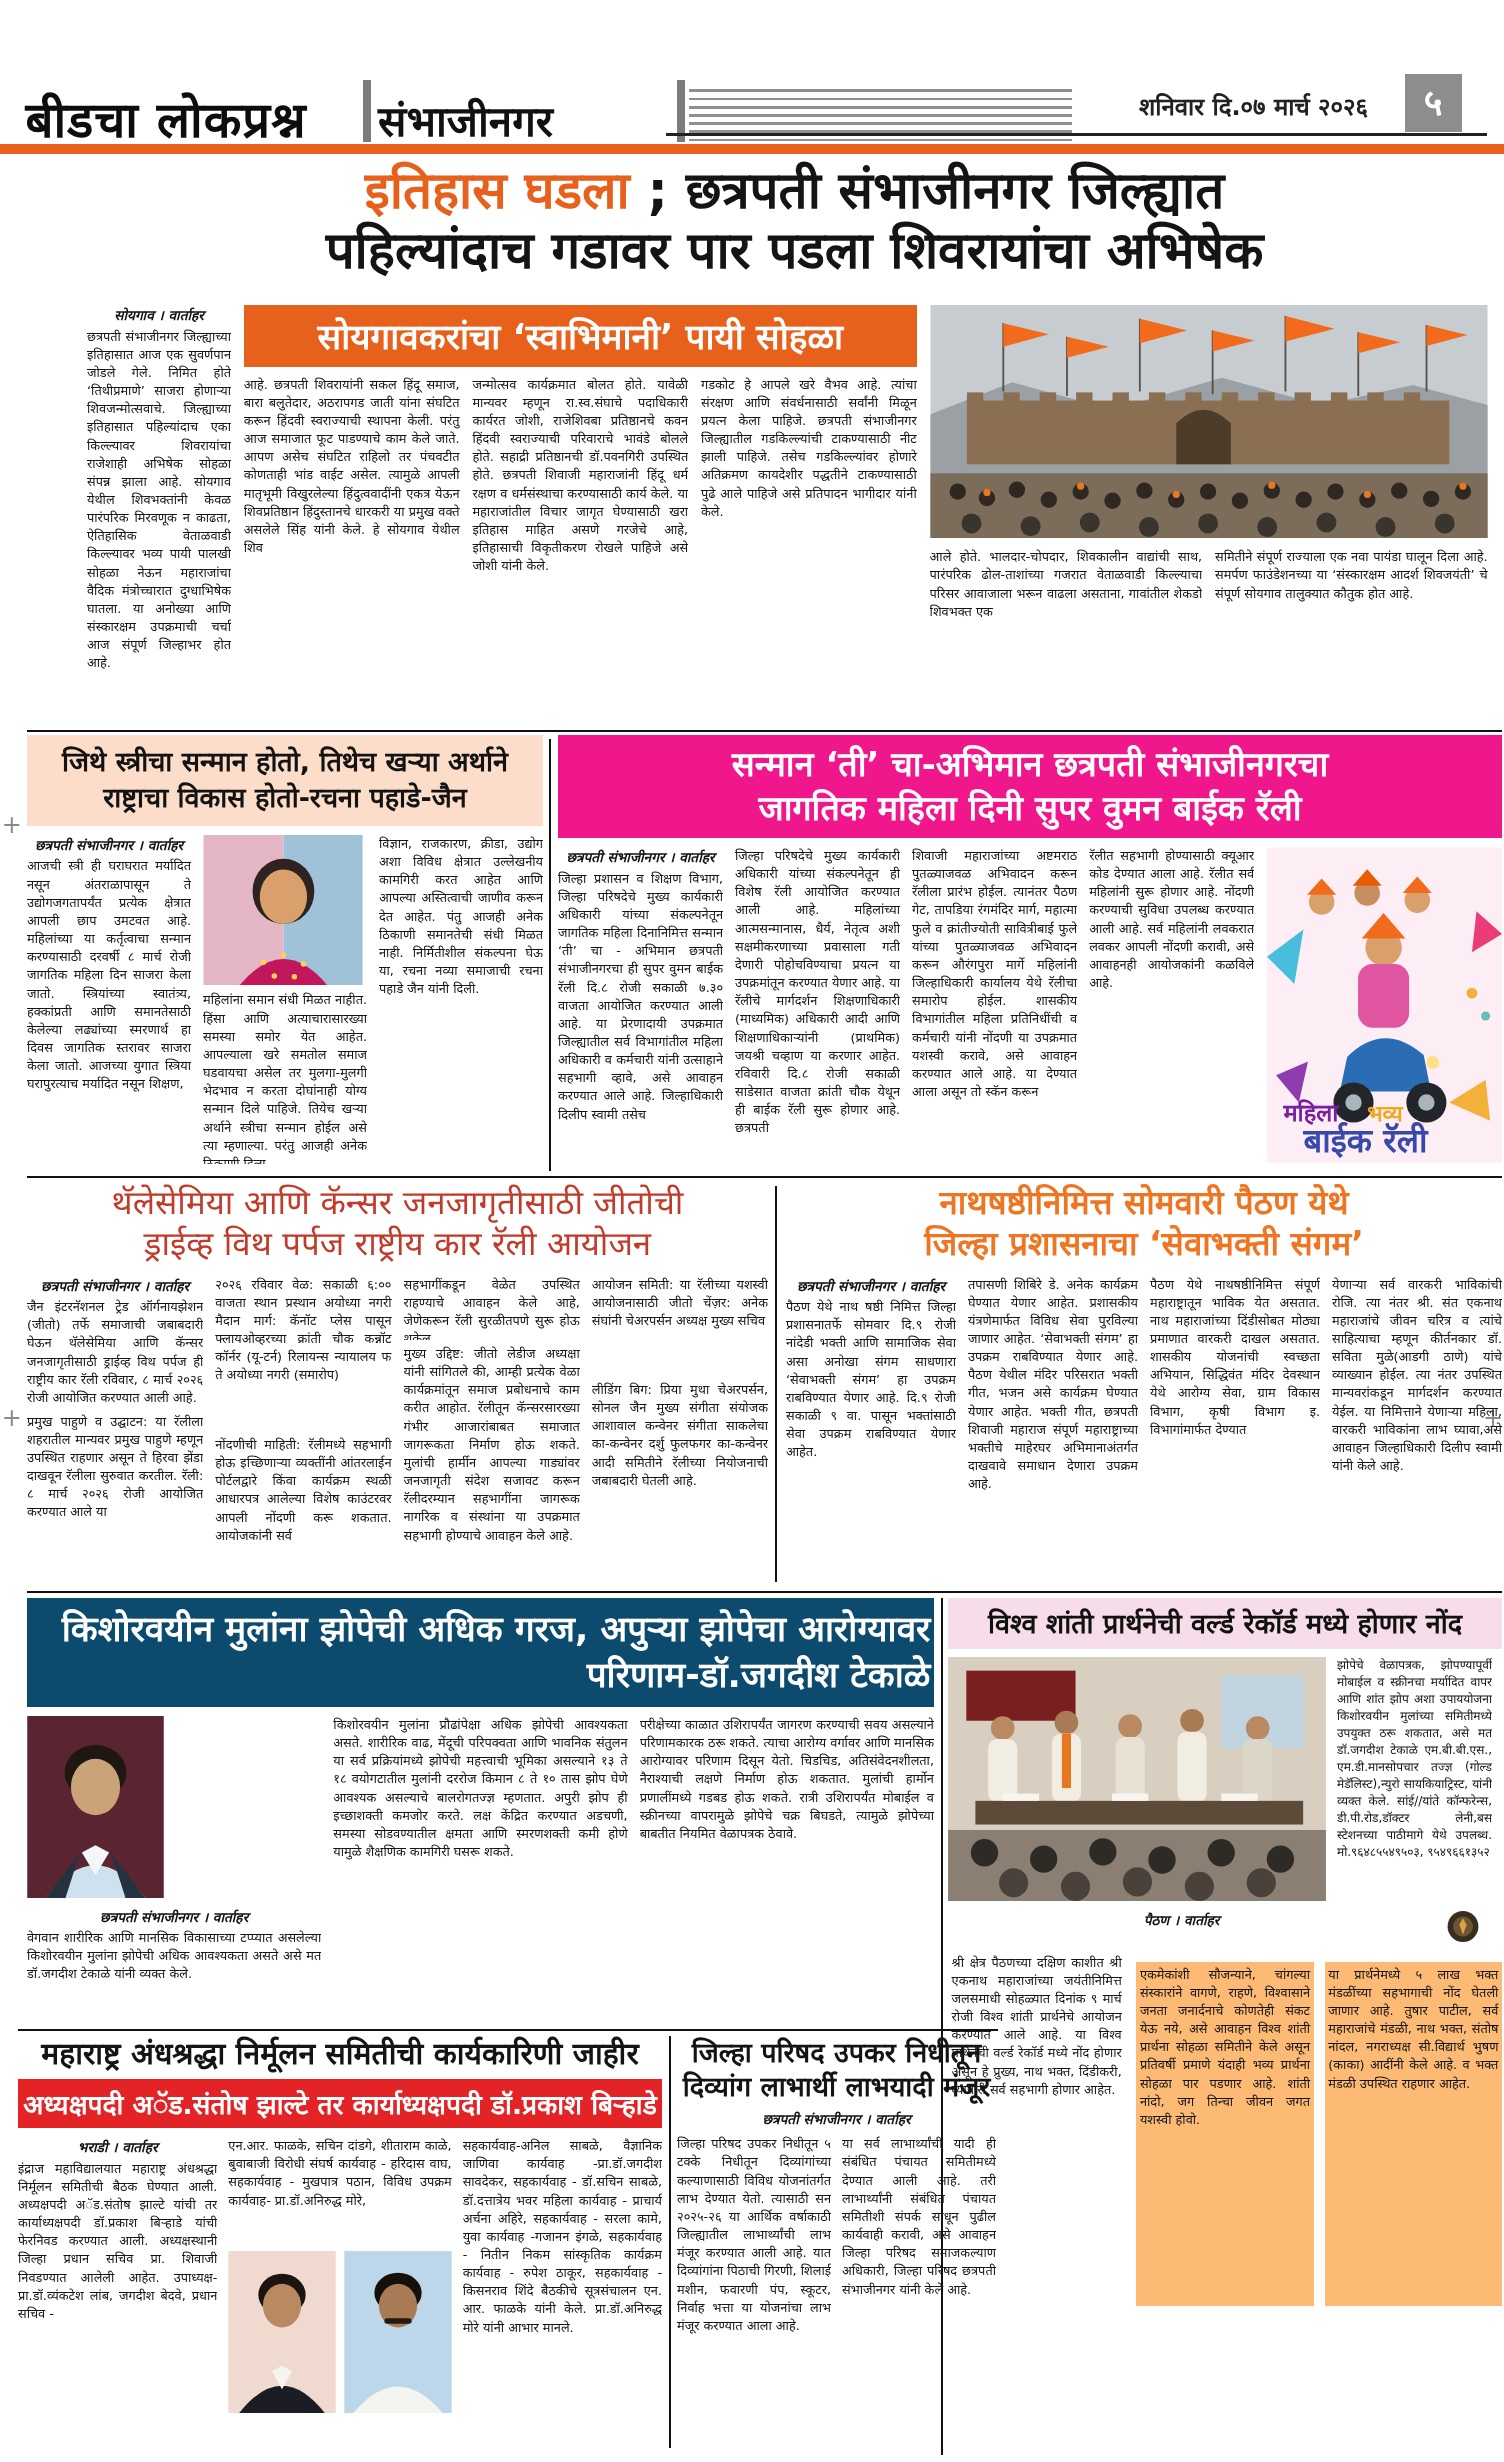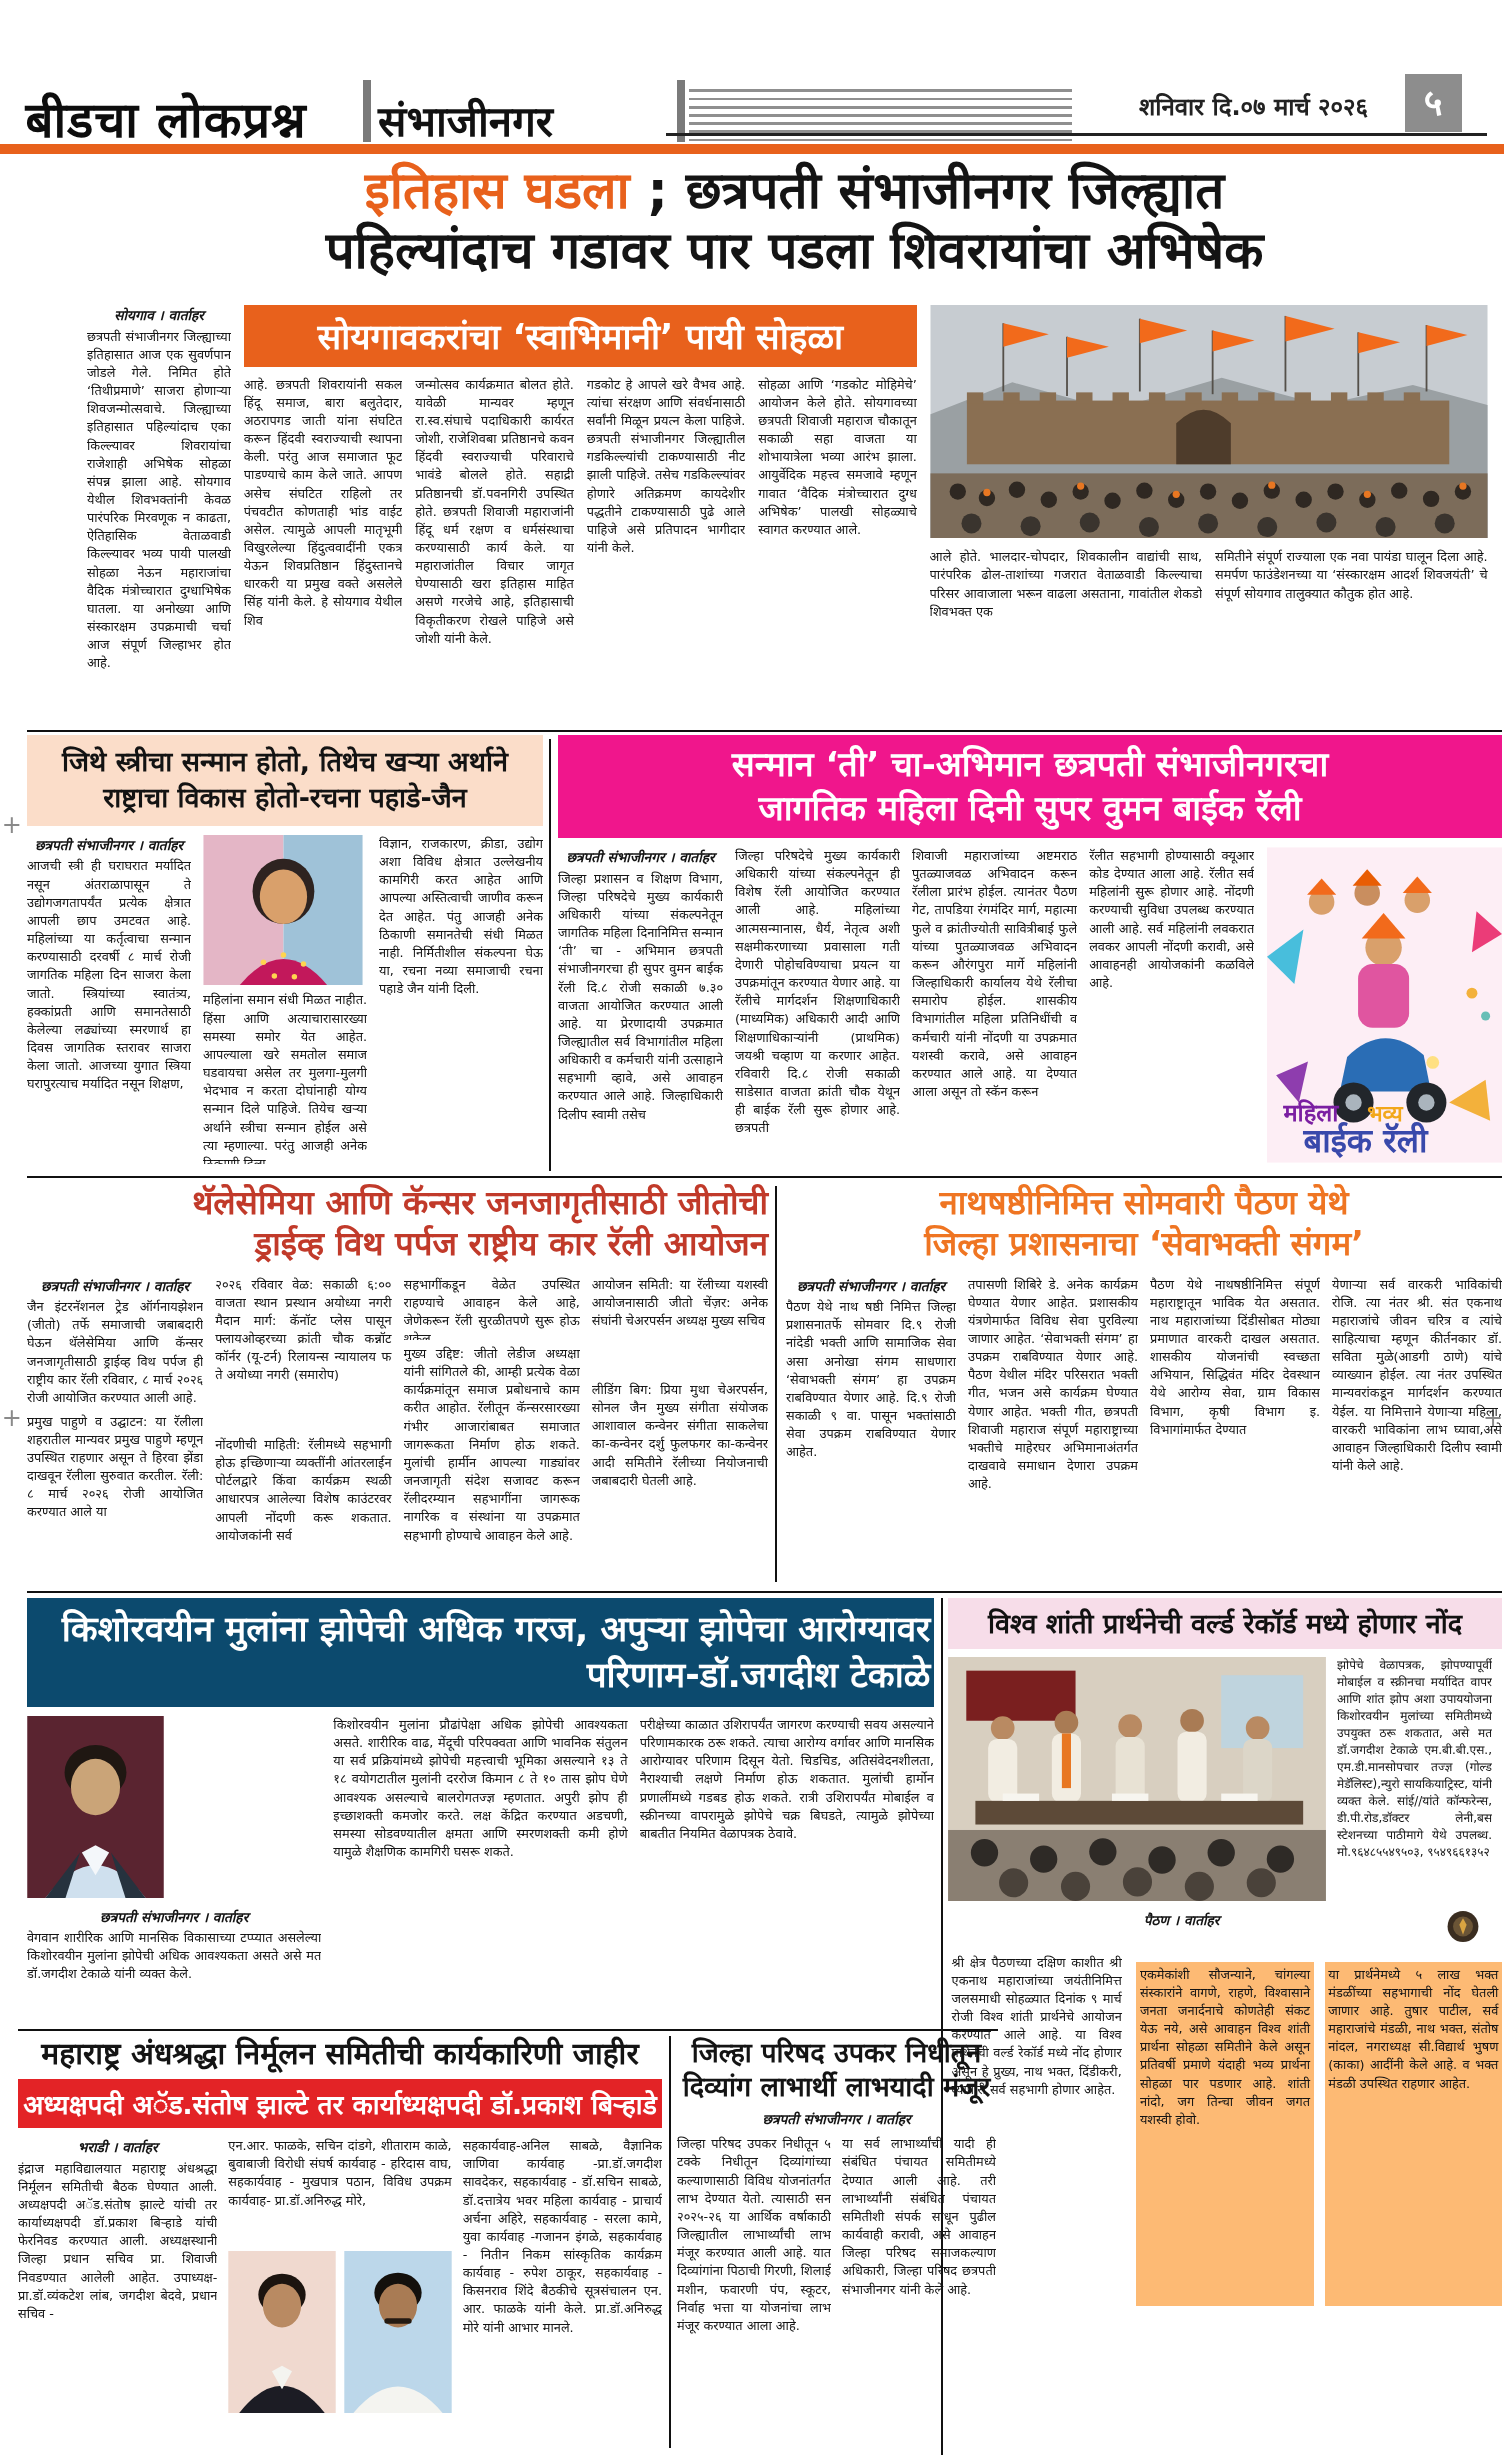--- a/index.html
+++ b/index.html
@@ -42,21 +42,21 @@
   .peach-head{background:#fbddc9;color:#131313;font-weight:bold;font-size:27px;line-height:1.35;text-align:center;padding:9px 5.5px;}
   .s2l-cols{display:flex;gap:12px;margin-top:9px;height:328px;}
   .s2l-cols .col{flex:1;}
   .s2-right{position:absolute;top:735px;left:558px;width:944px;height:436px;}
   .pink-head{background:#f0168c;color:#fff;font-weight:bold;font-size:34px;line-height:1.3;text-align:center;padding:7.3px 3.6px;}
   .s2r-row{display:flex;gap:12.8px;margin-top:9px;height:317px;}
   .s2r-cols{display:flex;gap:12px;flex:1;}
   .s2r-cols .bodycol{flex:1;}
   
   .s3-left{position:absolute;top:1182px;left:27px;width:741px;height:403px;}
-  .red-head{color:#c13a2a;font-weight:bold;font-size:33px;line-height:1.25;text-align:right;}
+  .red-head{color:#c13a2a;font-weight:normal;font-size:33px;line-height:1.25;text-align:center;}
   .s3-right{position:absolute;top:1182px;left:786px;width:716px;height:403px;}
   .orange-head{color:#ef7522;font-weight:bold;font-size:33px;line-height:1.25;text-align:center;}
   .s3-cols{display:flex;gap:12px;margin-top:11px;height:301px;}
   .s3-cols .bodycol{flex:1;}
   
   .s4-left{position:absolute;top:1598px;left:27px;width:907px;height:427px;}
   .magenta-head{background:#0c4a6e;color:#fff;font-weight:bold;font-size:35px;line-height:1.3;text-align:right;padding:9px 3.6px;}
   .s4l-cols{display:flex;gap:12px;margin-top:9px;height:310px;}
   .s4l-cols .bodycol{flex:1;}
   .s4-right{position:absolute;top:1598px;left:948px;width:554px;height:857px;}
@@ -109,21 +109,20 @@
       <div class="lead-left">
         <div class="byline">सोयगाव । वार्ताहर</div>
         <div class="bodycol" style="height:401px;">छत्रपती संभाजीनगर जिल्ह्याच्या इतिहासात आज एक सुवर्णपान जोडले गेले. निमित होते ‘तिथीप्रमाणे’ साजरा होणाऱ्या शिवजन्मोत्सवाचे. जिल्ह्याच्या इतिहासात पहिल्यांदाच एका किल्ल्यावर शिवरायांचा राजेशाही अभिषेक सोहळा संपन्न झाला आहे. सोयगाव येथील शिवभक्तांनी केवळ पारंपरिक मिरवणूक न काढता, ऐतिहासिक वेताळवाडी किल्ल्यावर भव्य पायी पालखी सोहळा नेऊन महाराजांचा वैदिक मंत्रोच्चारात दुग्धाभिषेक घातला. या अनोख्या आणि संस्कारक्षम उपक्रमाची चर्चा आज संपूर्ण जिल्हाभर होत आहे.</div>
       </div>
       <div class="lead-mid">
         <div class="subhead-box">सोयगावकरांचा ‘स्वाभिमानी’ पायी सोहळा</div>
         <div class="lead-mid-cols">
           <div class="bodycol">आहे. छत्रपती शिवरायांनी सकल हिंदू समाज, बारा बलुतेदार, अठरापगड जाती यांना संघटित करून हिंदवी स्वराज्याची स्थापना केली. परंतु आज समाजात फूट पाडण्याचे काम केले जाते. आपण असेच संघटित राहिलो तर पंचवटीत कोणताही भांड वाईट असेल. त्यामुळे आपली मातृभूमी विखुरलेल्या हिंदुत्ववादींनी एकत्र येऊन शिवप्रतिष्ठान हिंदुस्तानचे धारकरी या प्रमुख वक्ते असलेले सिंह यांनी केले. हे सोयगाव येथील शिव</div>
           <div class="bodycol">जन्मोत्सव कार्यक्रमात बोलत होते. यावेळी मान्यवर म्हणून रा.स्व.संघाचे पदाधिकारी कार्यरत जोशी, राजेशिवबा प्रतिष्ठानचे कवन हिंदवी स्वराज्याची परिवाराचे भावंडे बोलले होते. सहाद्री प्रतिष्ठानची डॉ.पवनगिरी उपस्थित होते. छत्रपती शिवाजी महाराजांनी हिंदू धर्म रक्षण व धर्मसंस्थाचा करण्यासाठी कार्य केले. या महाराजांतील विचार जागृत घेण्यासाठी खरा इतिहास माहित असणे गरजेचे आहे, इतिहासाची विकृतीकरण रोखले पाहिजे असे जोशी यांनी केले.</div>
           <div class="bodycol">गडकोट हे आपले खरे वैभव आहे. त्यांचा संरक्षण आणि संवर्धनासाठी सर्वांनी मिळून प्रयत्न केला पाहिजे. छत्रपती संभाजीनगर जिल्ह्यातील गडकिल्ल्यांची टाकण्यासाठी नीट झाली पाहिजे. तसेच गडकिल्ल्यांवर होणारे अतिक्रमण कायदेशीर पद्धतीने टाकण्यासाठी पुढे आले पाहिजे असे प्रतिपादन भागीदार यांनी केले.</div>
-          <div class="bodycol">सोहळा आणि ‘गडकोट मोहिमेचे’ आयोजन केले होते. सोयगावच्या छत्रपती शिवाजी महाराज चौकातून सकाळी सहा वाजता या शोभायात्रेला भव्या आरंभ झाला. आयुर्वेदिक महत्त्व समजावे म्हणून गावात ‘वैदिक मंत्रोच्चारात दुग्ध अभिषेक’ पालखी सोहळ्याचे स्वागत करण्यात आले.</div>
         </div>
       </div>
       <div class="lead-right">
         
         <svg width="558" height="233" viewBox="0 0 612 256">
           <rect width="612" height="256" fill="#c7ccd1"></rect>
           <path d="M0 120 L90 85 L200 115 L320 80 L430 110 L530 88 L612 110 L612 256 L0 256 Z" fill="#9aa0a3"></path>
           <rect x="40" y="105" width="530" height="70" fill="#8a6f52"></rect>
           <rect x="40" y="96" width="18" height="12" fill="#8a6f52"></rect>
             <rect x="80" y="96" width="18" height="12" fill="#8a6f52"></rect>

